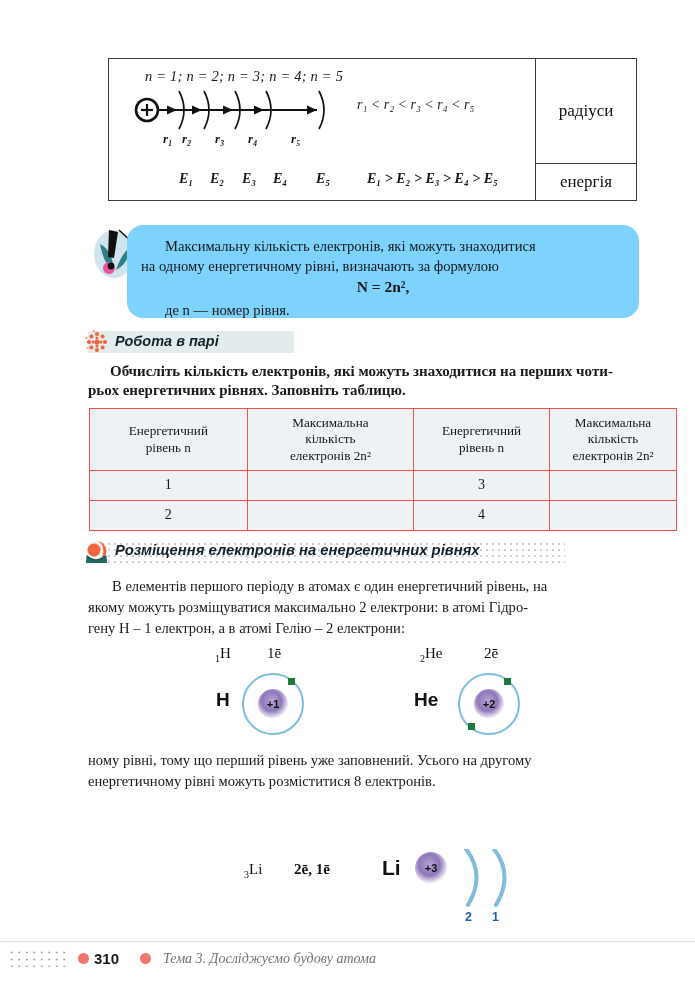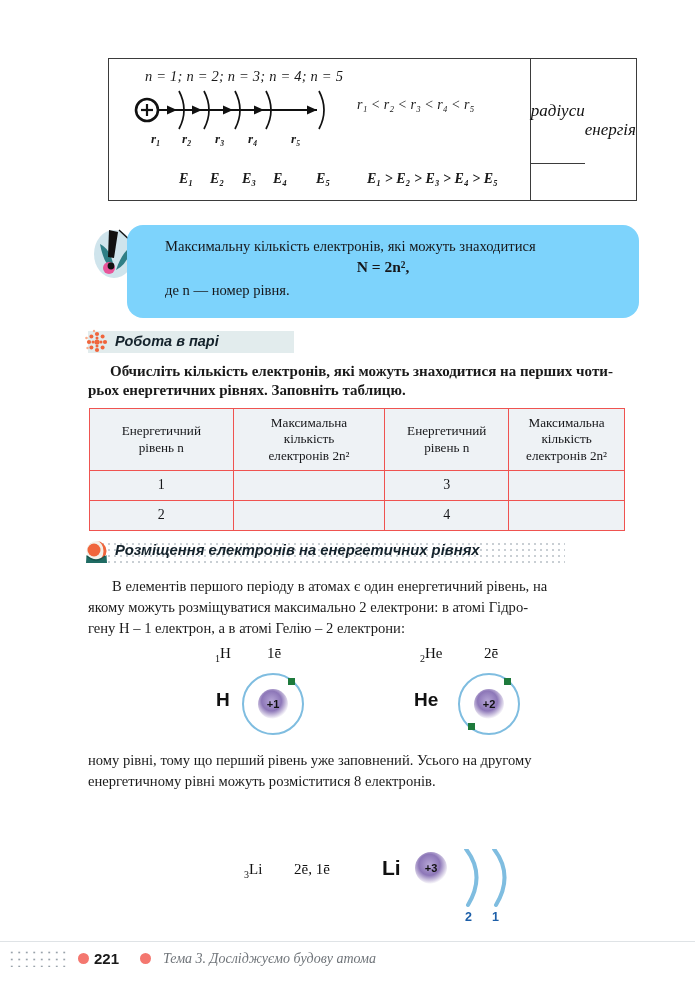--- a/index.html
+++ b/index.html
@@ -29,22 +29,21 @@
   }
   .top-box-left {
     width: 426px;
     box-sizing: border-box;
     position: relative;
   }
   .top-box-right {
     flex: 1;
     border-left: 1.5px solid #3b3b3b;
     display: flex;
-    flex-direction: row;
-    font-style: italic;
+    flex-direction: column;
   }
   .tbr-cell {
     flex: 1;
     display: flex;
     align-items: center;
     justify-content: center;
     font-size: 17px;
     font-family: "Liberation Serif", serif;
     color: #111;
   }
@@ -179,21 +178,21 @@
     text-align: justify;
     font-weight: bold;
   }
   .task-text .l1 { text-indent: 22px; }
 
   
   .rtable {
     position: absolute;
     left: 89px;
     top: 408px;
-    width: 536px;
+    width: 588px;
     border-collapse: collapse;
     background: #eef2f5;
   }
   .rtable td {
     border: 1.3px solid #ef5350;
     text-align: center;
     vertical-align: middle;
     font-size: 13.2px;
     line-height: 16.5px;
     color: #16171a;
@@ -369,21 +368,21 @@
         <path d="M 73 2 Q 83 21 73 40" fill="none" stroke="#111" stroke-width="1.7"></path>
         <path d="M 104 2 Q 114 21 104 40" fill="none" stroke="#111" stroke-width="1.7"></path>
         <path d="M 135 2 Q 145 21 135 40" fill="none" stroke="#111" stroke-width="1.7"></path>
         <path d="M 188 2 Q 198 21 188 40" fill="none" stroke="#111" stroke-width="1.7"></path>
       </svg>
     </div>
 
     <div class="ineq-r">r₁ &lt; r₂ &lt; r₃ &lt; r₄ &lt; r₅</div>
 
     <div class="rlabels">
-      <span style="left:16px;">r₁</span>
+      <span style="left:28px;">r₁</span>
       <span style="left:47px;">r₂</span>
       <span style="left:80px;">r₃</span>
       <span style="left:113px;">r₄</span>
       <span style="left:156px;">r₅</span>
     </div>
 
     <div class="elabels">
       <span style="left:36px;">E₁</span>
       <span style="left:67px;">E₂</span>
       <span style="left:99px;">E₃</span>
@@ -405,20 +404,21 @@
     <path d="M8 20 Q20 26 22 46 Q12 42 8 20 Z" fill="#2f7f86"></path>
     <path d="M40 22 Q30 28 24 46 Q36 40 40 22 Z" fill="#2f7f86"></path>
     <circle cx="17" cy="44" r="6" fill="#e8559a"></circle>
     <path d="M17 6 L26 8 L22 34 L16 33 Z" fill="#111"></path>
     <circle cx="19" cy="42" r="3.4" fill="#111"></circle>
     <line x1="27" y1="6" x2="44" y2="22" stroke="#111" stroke-width="1.3"></line>
   </svg>
 </div>
 <div class="callout">
   <p class="indent">Максимальну кількість електронів, які можуть знаходитися</p>
+  <p>на одному енергетичному рівні, визначають за формулою</p>
   <p class="formula">N = 2n²,</p>
   <p class="tail">де n — номер рівня.</p>
 </div>
 
 <div class="sec-pair"></div>
 <div class="sec-pair-icon">
   <svg width="26" height="26" viewBox="0 0 26 26" xmlns="http://www.w3.org/2000/svg">
     <g fill="#f0653c">
       <circle cx="13" cy="5" r="2.1"></circle>
         <circle cx="18.6" cy="7.4" r="2"></circle>
@@ -553,21 +553,21 @@
 
 <div class="para p2">
   <div>ному рівні, тому що перший рівень уже заповнений. Усього на другому</div>
   <div>енергетичному рівні можуть розміститися 8 електронів.</div>
 </div>
 
 <div class="li-row">
   <div class="li-txt" style="left:244px; top:16px;">
     <sub>3</sub><span>Li</span>
   </div>
-  <div class="li-txt" style="left:294px; top:16px;">2ē,  1ē</div>
+  <div class="li-txt" style="left:294px; top:16px;font-weight:bold;">2ē,  1ē</div>
   <div class="li-sym" style="left:382px; top:11px;">Li</div>
 
   <svg style="position:absolute; left:412px; top:4px;" width="110" height="75" viewBox="0 0 110 75" xmlns="http://www.w3.org/2000/svg">
     <defs>
       <radialGradient id="nucLi" cx="45%" cy="40%" r="60%">
         <stop offset="0%" stop-color="#b6a6d6"></stop>
         <stop offset="55%" stop-color="#8d77b8"></stop>
         <stop offset="100%" stop-color="#8d77b8" stop-opacity="0"></stop>
       </radialGradient>
     </defs>
@@ -577,15 +577,15 @@
     <path d="M 82 0 Q 102 26 84 56" fill="none" stroke="#7fbde0" stroke-width="4" stroke-linecap="round"></path>
   </svg>
 
   <div class="shell-num" style="left:465px; top:65px;">2</div>
   <div class="shell-num" style="left:492px; top:65px;">1</div>
 </div>
 
 <div class="footer-rule"></div>
 <div class="footer-dots"></div>
 <div class="footer-dot-l"></div>
-<div class="footer-page">221</div>
+<div class="footer-page">310</div>
 <div class="footer-dot-r"></div>
 <div class="footer-theme">Тема 3. Досліджуємо будову атома</div>
 
 </body></html>

